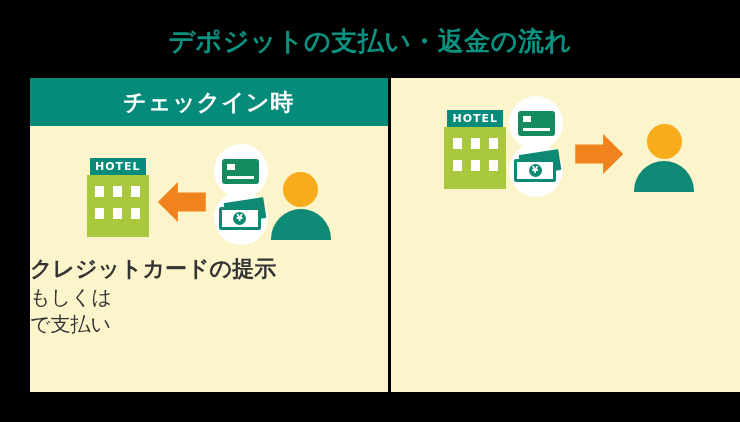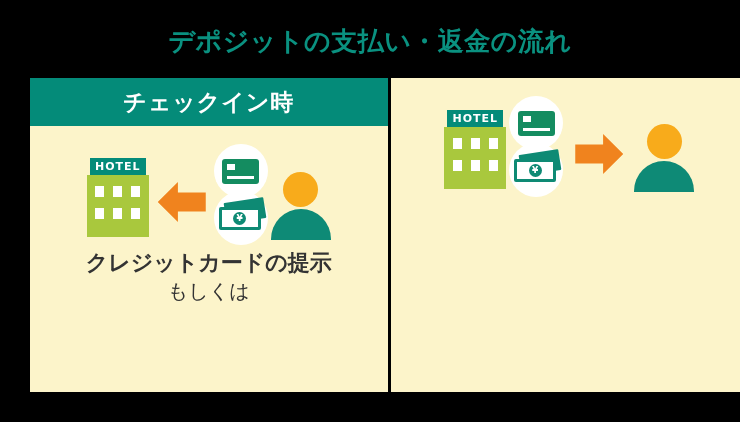--- a/index.html
+++ b/index.html
@@ -77,21 +77,21 @@
   }
   .yen-circle {
     width:13px; height:13px; background:#0e8a74; border-radius:50%;
     color:#ffffff; font-size:9px; line-height:13px; text-align:center; font-weight:bold;
   }
   
   .person { width:62px; margin-top:36px; display:flex; flex-direction:column; align-items:center; }
   .person-head { width:35px; height:35px; background:#f8ab1b; border-radius:50%; }
   .person-body { width:60px; height:31px; background:#0e8a76; border-radius:30px 30px 0 0; margin-top:2px; }
   
-  .caption { margin-top:2px; text-align:center; color:#333333; }
+  .caption { margin-top:8px; color:#333333; }
   .line-bold { font-size:22px; font-weight:bold; line-height:30px; }
   .line-reg  { font-size:20px; line-height:27px; }
 </style>
 </head>
 <body>
 
 <div class="canvas">
 
   <h1 class="title">デポジットの支払い・返金の流れ</h1>
 
@@ -135,20 +135,21 @@
 
           <div class="person">
             <div class="person-head"></div>
             <div class="person-body"></div>
           </div>
 
         </div>
         <div class="caption">
           <p class="line-bold">クレジットカードの提示</p>
           <p class="line-reg">もしくは</p>
+          <p class="line-reg">で支払い</p>
         </div>
       </div>
     </section>
 
     <section class="panel">
       <div class="panel-body">
         <div class="illustration">
 
           <div class="hotel">
             <div class="hotel-sign">HOTEL</div>

